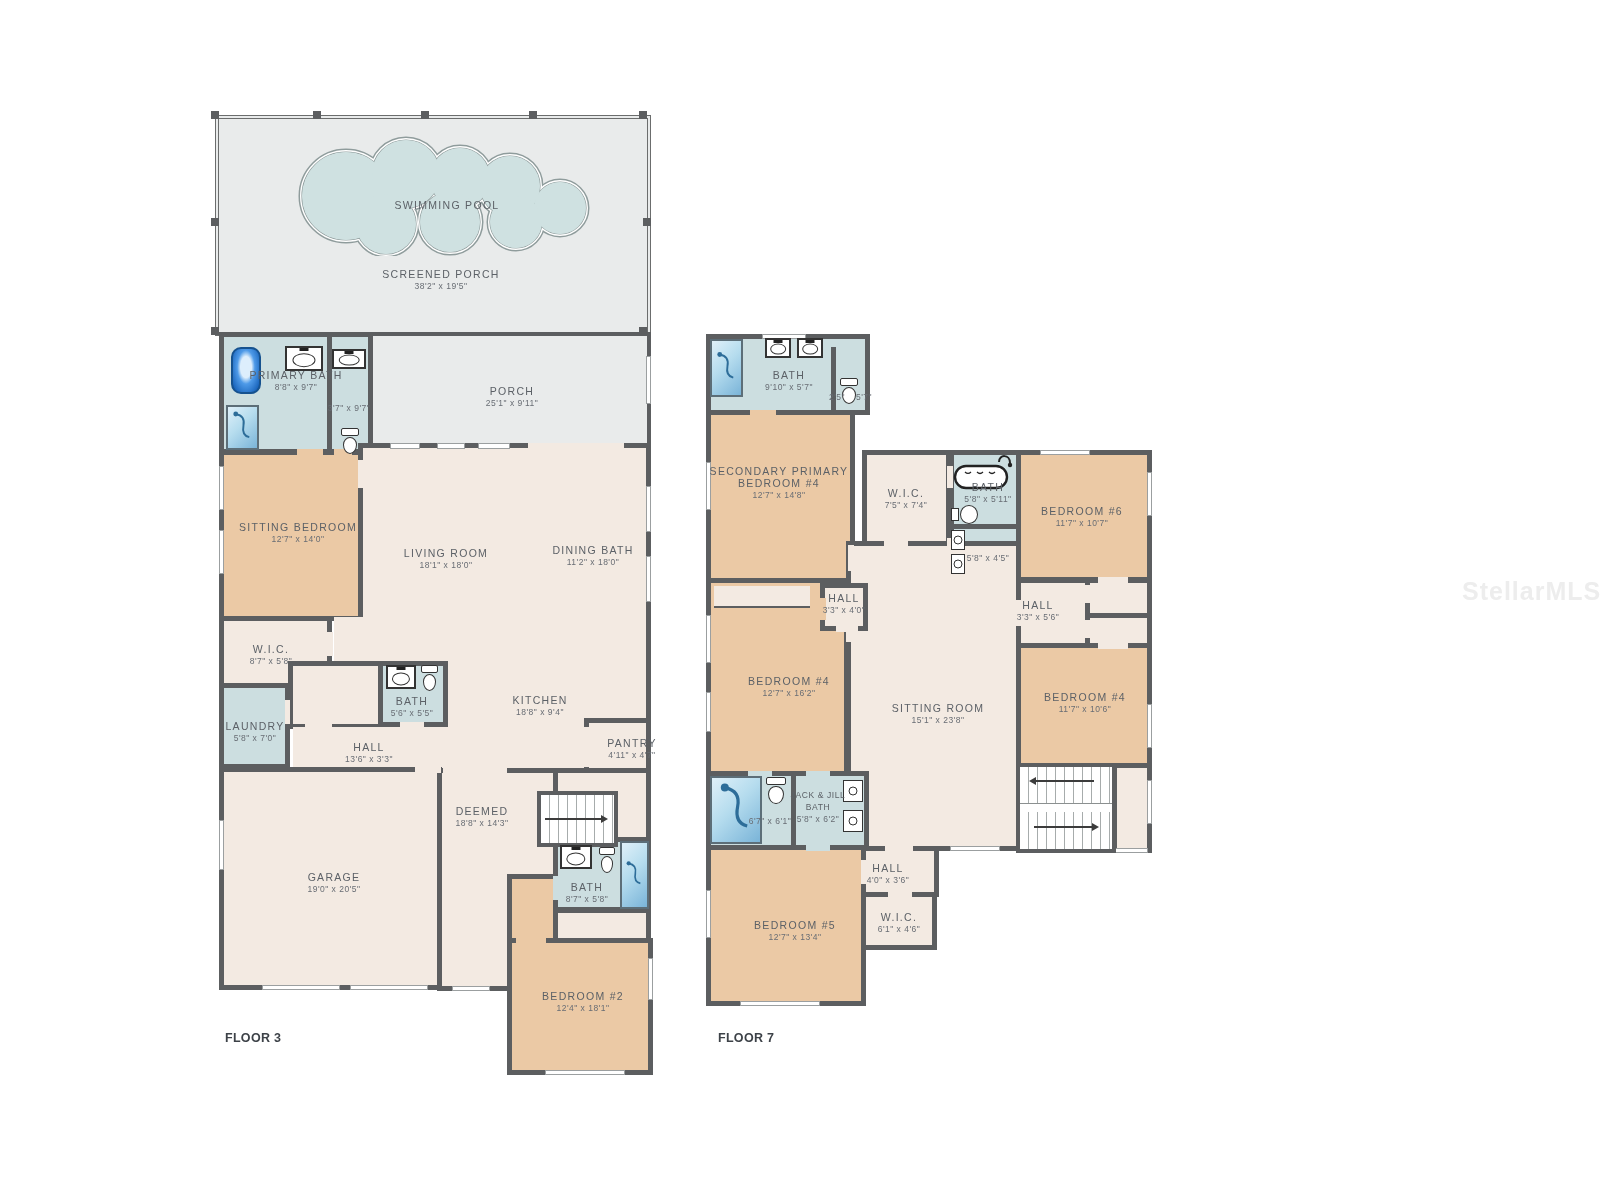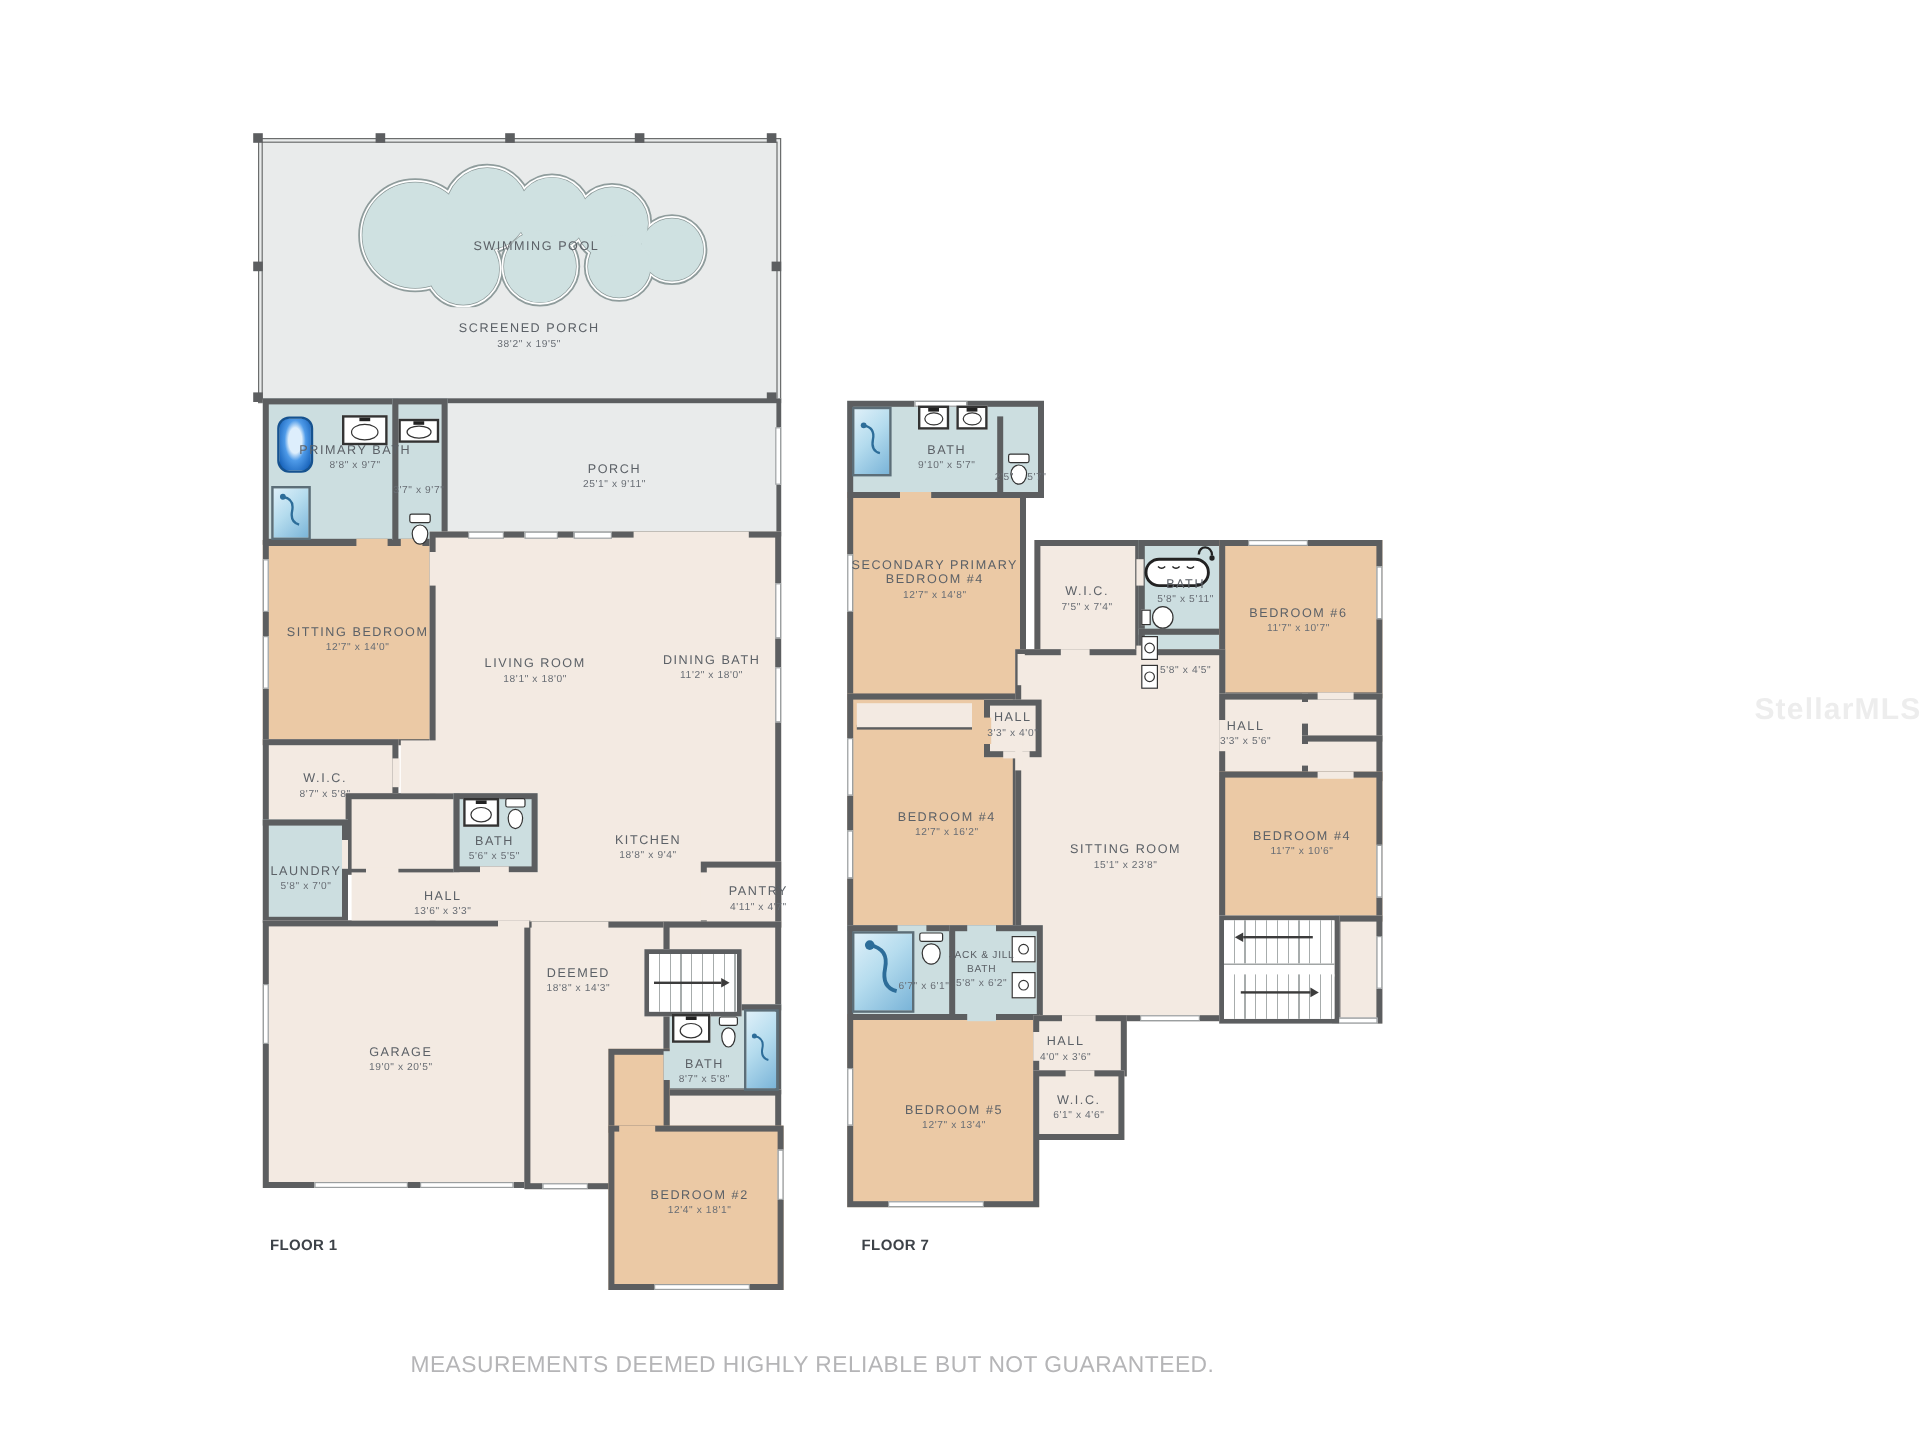--- a/index.html
+++ b/index.html
@@ -251,21 +251,21 @@
       <div class="dm">19'0" x 20'5"</div>
     </div>
     <div class="lbl" style="left:587px;top:881px">
       <div class="nm">BATH</div>
       <div class="dm">8'7" x 5'8"</div>
     </div>
     <div class="lbl" style="left:583px;top:990px">
       <div class="nm">BEDROOM #2</div>
       <div class="dm">12'4" x 18'1"</div>
     </div>
-    <div class="floorlbl" style="left:225px;top:1031px">FLOOR 1</div>
+    <div class="floorlbl" style="left:225px;top:1031px">FLOOR 3</div>
   </div>
 
   <div style="position:absolute;inset:0">
 
     <div class="room blue" style="left:706px;top:334px;width:164px;height:81px"></div>
     <div class="wall" style="left:831px;top:347px;width:5px;height:68px"></div>
     <div class="room tan" style="left:706px;top:410px;width:149px;height:173px"></div>
     <div class="room tan" style="left:706px;top:578px;width:143px;height:198px"></div>
     <div class="fill" style="left:714px;top:586px;width:96px;height:20px;background:#f3eae2"></div>
     <div class="wall" style="left:714px;top:604px;width:96px;height:4px"></div>
@@ -446,15 +446,14 @@
       <div class="nm">W.I.C.</div>
       <div class="dm">6'1" x 4'6"</div>
     </div>
     <div class="lbl" style="left:795px;top:919px">
       <div class="nm">BEDROOM #5</div>
       <div class="dm">12'7" x 13'4"</div>
     </div>
     <div class="floorlbl" style="left:718px;top:1031px">FLOOR 7</div>
   </div>
 
-  <div class="footer">MEASUREMENTS DEEMED HIGHLY RELIABLE BUT NOT GUARANTEED.</div>
   <div class="watermark">StellarMLS</div>
 </div>
 
 </body></html>

